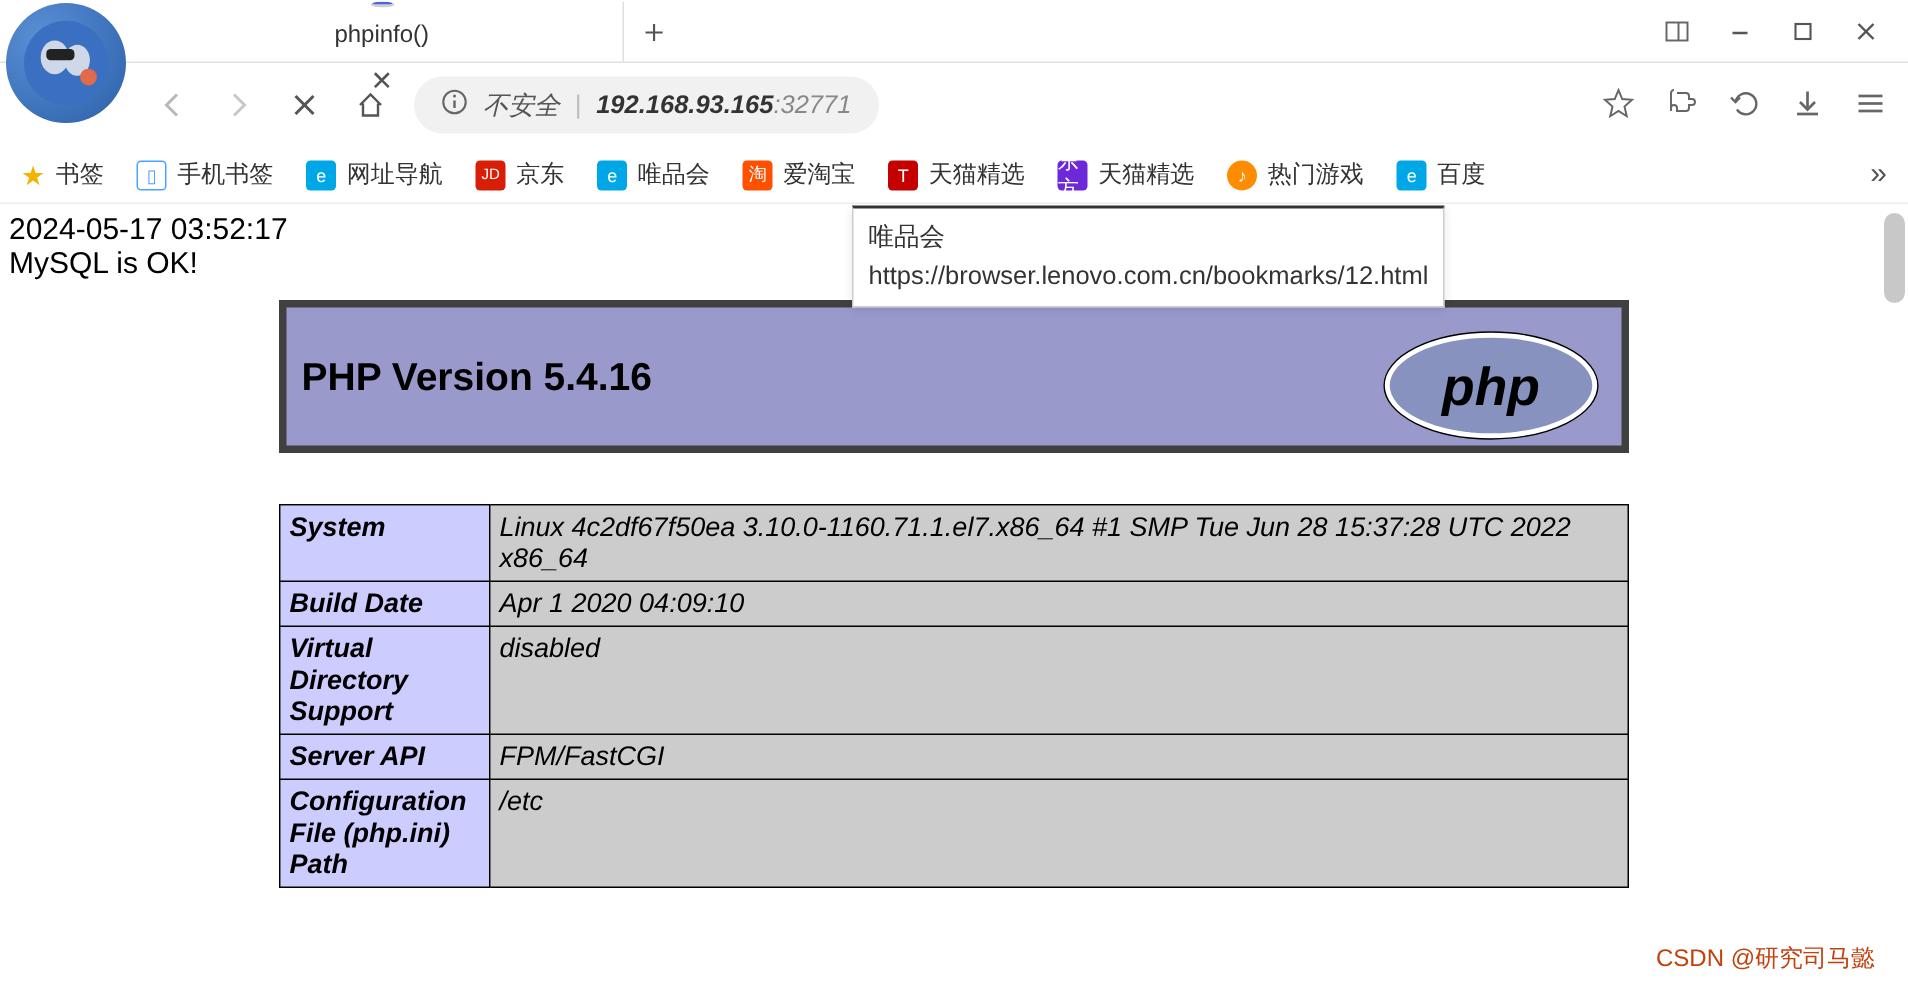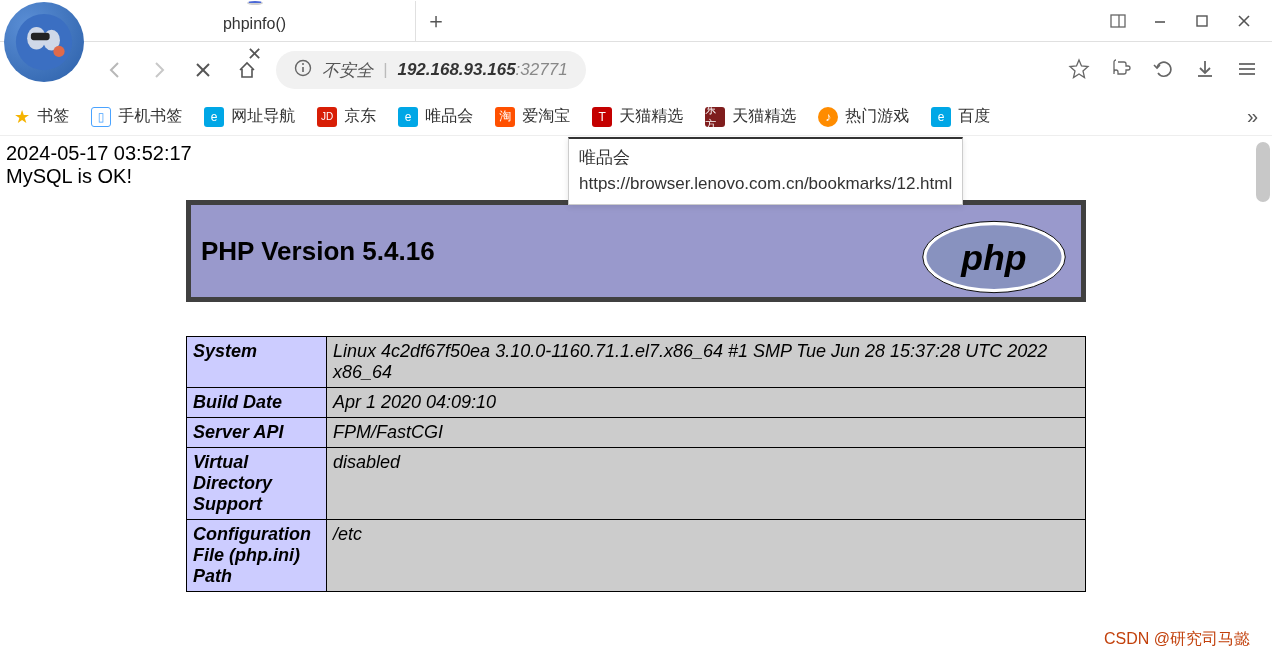--- a/index.html
+++ b/index.html
@@ -168,21 +168,21 @@
       </div>
     <div class="bm">
         <span class="bmicon" style="background:#ff5000">淘</span>
         <span>爱淘宝</span>
       </div>
     <div class="bm">
         <span class="bmicon" style="background:#c40000">T</span>
         <span>天猫精选</span>
       </div>
     <div class="bm">
-        <span class="bmicon" style="background:#7f1d1d;font-size:11px">东方</span>
+        <span class="bmicon" style="background:#6d28d9;font-size:14px">东方</span>
         <span>天猫精选</span>
       </div>
     <div class="bm">
         <span class="bmicon" style="background:#ff8c00;border-radius:50%">♪</span>
         <span>热门游戏</span>
       </div>
     <div class="bm">
         <span class="bmicon" style="background:#00a7e6">e</span>
         <span>百度</span>
       </div>
@@ -215,28 +215,28 @@
           <tbody>
               <tr>
                 <td class="e">System</td>
                 <td>Linux 4c2df67f50ea 3.10.0-1160.71.1.el7.x86_64 #1 SMP Tue Jun 28 15:37:28 UTC 2022 x86_64</td>
               </tr>
           <tr>
                 <td class="e">Build Date</td>
                 <td>Apr 1 2020 04:09:10</td>
               </tr>
           <tr>
+                <td class="e">Virtual Directory Support</td>
+                <td>disabled</td>
+              </tr>
+          <tr>
                 <td class="e">Server API</td>
                 <td>FPM/FastCGI</td>
               </tr>
           <tr>
-                <td class="e">Virtual Directory Support</td>
-                <td>disabled</td>
-              </tr>
-          <tr>
                 <td class="e">Configuration File (php.ini) Path</td>
                 <td>/etc</td>
               </tr>
         </tbody>
           </table>
       </div>
     </div>
   </div>
 
   <div class="watermark">CSDN @研究司马懿</div>

